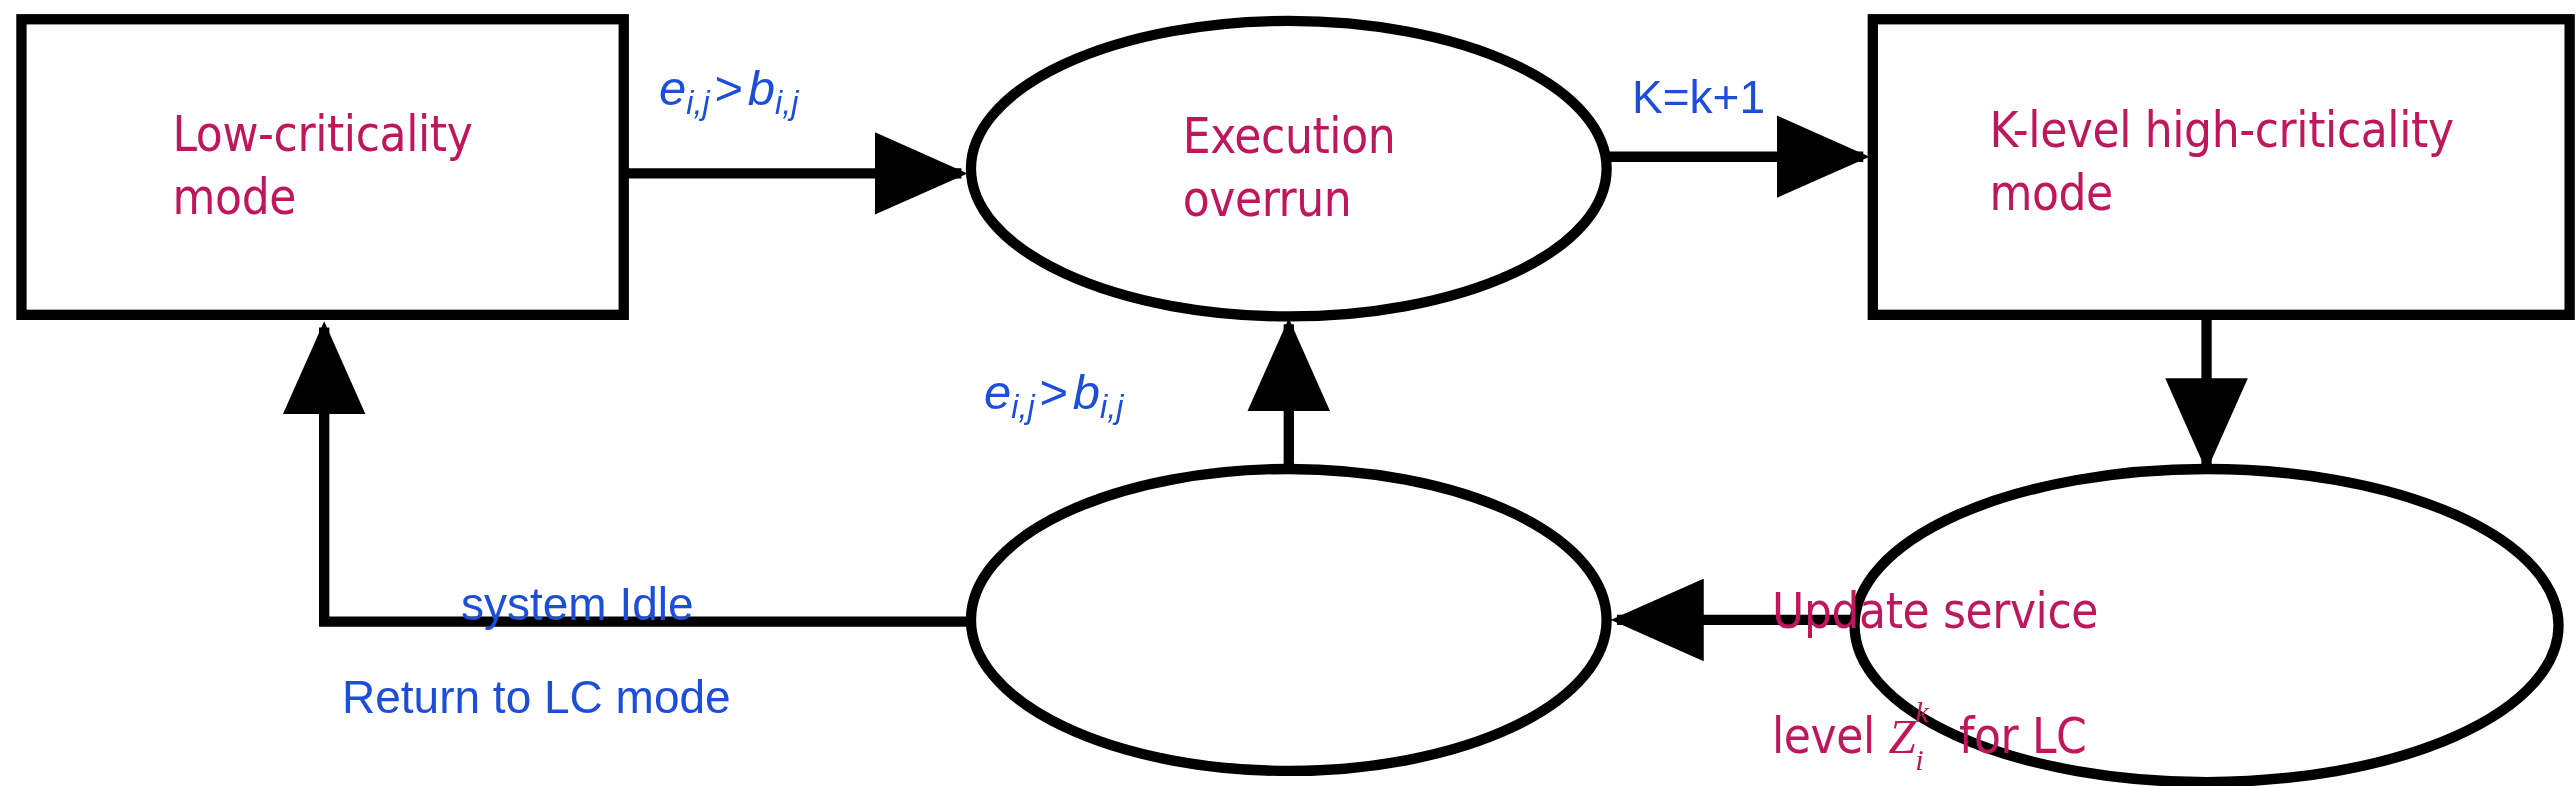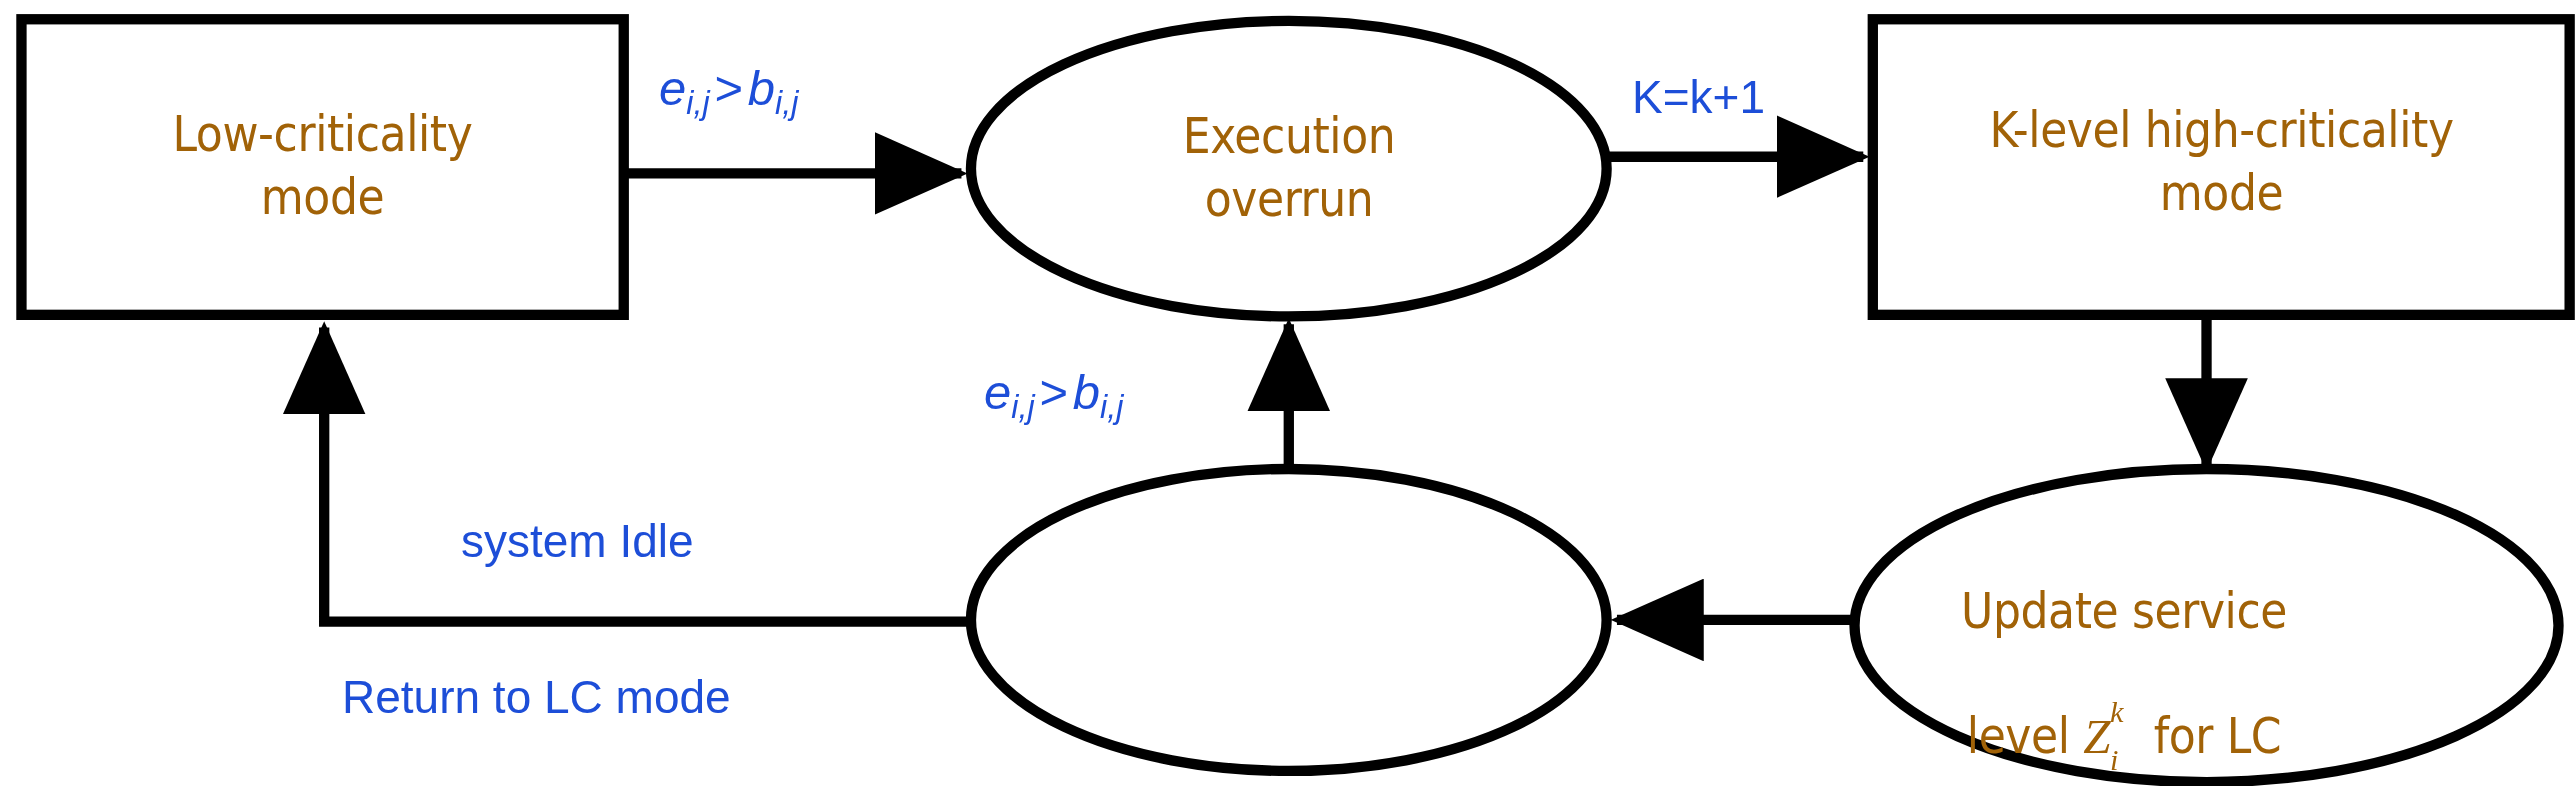--- a/index.html
+++ b/index.html
@@ -20,22 +20,22 @@
     left: 0;
     top: 0;
     width: 2576px;
     height: 787px;
   }
   .node-label {
     position: absolute;
     display: flex;
     align-items: center;
     justify-content: center;
-    text-align: center;
-    color: #a16207;
+    text-align: left;
+    color: #be185d;
     font-family: "DejaVu Sans Condensed", "Liberation Sans Narrow", "Liberation Sans", sans-serif;
     font-size: 49px;
     line-height: 1.28;
     letter-spacing: -0.4px;
     pointer-events: none;
     white-space: pre-line;
   }
   .edge-label {
     position: absolute;
     color: #1d4ed8;
@@ -135,18 +135,18 @@
   <div class="edge-label math" style="left:659px; top:62px;">
     <span>e</span><span class="sub">i,j</span><span class="op">&gt;</span><span>b</span><span class="sub">i,j</span>
   </div>
 
   <div class="edge-label" style="left:1632px; top:72px;">K=k+1</div>
 
   <div class="edge-label math" style="left:984px; top:366px;">
     <span>e</span><span class="sub">i,j</span><span class="op">&gt;</span><span>b</span><span class="sub">i,j</span>
   </div>
 
-  <div class="edge-label" style="left:461px; top:516px;">system Idle</div>
+  <div class="edge-label" style="left:461px; top:579px;">system Idle</div>
 
   <div class="edge-label" style="left:342px; top:628px;margin-top:44px;">Return to LC mode</div>
 
 </div>
 
 
 </body></html>

